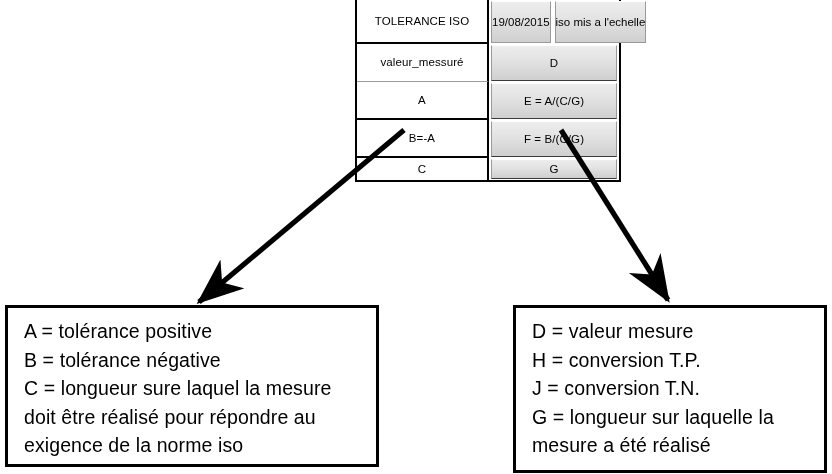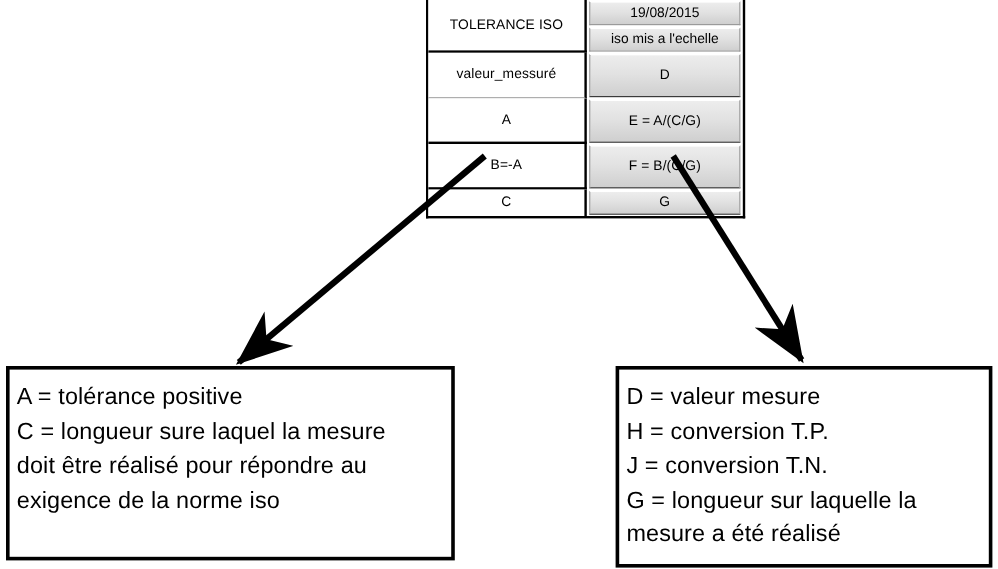--- a/index.html
+++ b/index.html
@@ -73,21 +73,20 @@
   }
   .r-norm   { height: 38px; }
   .r-last   { height: 22px; }
 
   .row-head .cell-left {
     height: 44px;
     border-bottom: 2px solid #000000;
   }
   .row-head .cell-right-wrap {
     height: 44px;
-    flex-direction: column;
   }
   .head-sub {
     flex: 1 1 0;
     display: flex;
     align-items: center;
     justify-content: center;
     font-size: 11.5px;
     background: linear-gradient(to bottom, #ededed 0%, #e2e2e2 45%, #cfcfcf 100%);
     border: 1px solid #9a9a9a;
     border-top-color: #ffffff;
@@ -99,21 +98,21 @@
   .row-3 .cell-left { border-bottom: 2px solid #000000; }
   .row-4 .cell-left { border-bottom: 2px solid #000000; }
   .row-5 .cell-left { border-bottom: none; }
 
   
   .desc-box {
     position: absolute;
     border: 3px solid #000000;
     background: #ffffff;
     box-sizing: border-box;
-    padding: 9px 10px 6px 6px;
+    padding: 9px 10px 6px 16px;
   }
   #box-left {
     left: 5px;
     top: 305px;
     width: 374px;
     height: 162px;
   }
   #box-right {
     left: 513px;
     top: 305px;
@@ -185,20 +184,21 @@
       <marker id="ah" markerWidth="10" markerHeight="10" refX="8.4" refY="3.6" orient="auto" markerUnits="strokeWidth">
         <path d="M0,0 L9,3.6 L0,7.2 L2.6,3.6 z" fill="#000000"></path>
       </marker>
     </defs>
     <line x1="404" y1="130" x2="199" y2="302" stroke="#000000" stroke-width="5.2" marker-end="url(#ah)"></line>
     <line x1="561" y1="130" x2="668" y2="300" stroke="#000000" stroke-width="5.2" marker-end="url(#ah)"></line>
   </svg>
 
   <div class="desc-box" id="box-left">
     <div class="desc-line">A = tolérance positive</div>
+    <div class="desc-line">B = tolérance négative</div>
     <div class="desc-line">C = longueur sure laquel la mesure</div>
     <div class="desc-line">doit être réalisé pour répondre au</div>
     <div class="desc-line">exigence de la norme iso</div>
   </div>
 
   <div class="desc-box" id="box-right">
     <div class="desc-line">D = valeur mesure</div>
     <div class="desc-line">H = conversion T.P.</div>
     <div class="desc-line">J = conversion T.N.</div>
     <div class="desc-line">G = longueur sur laquelle la</div>

